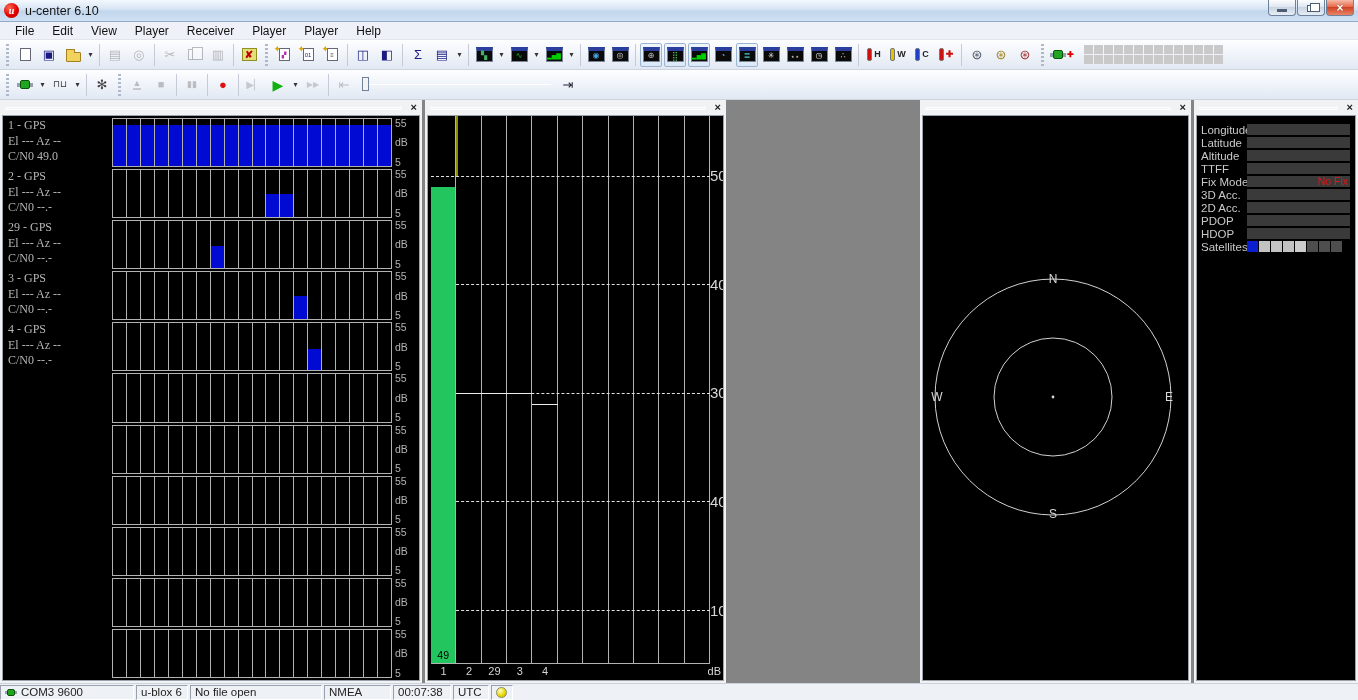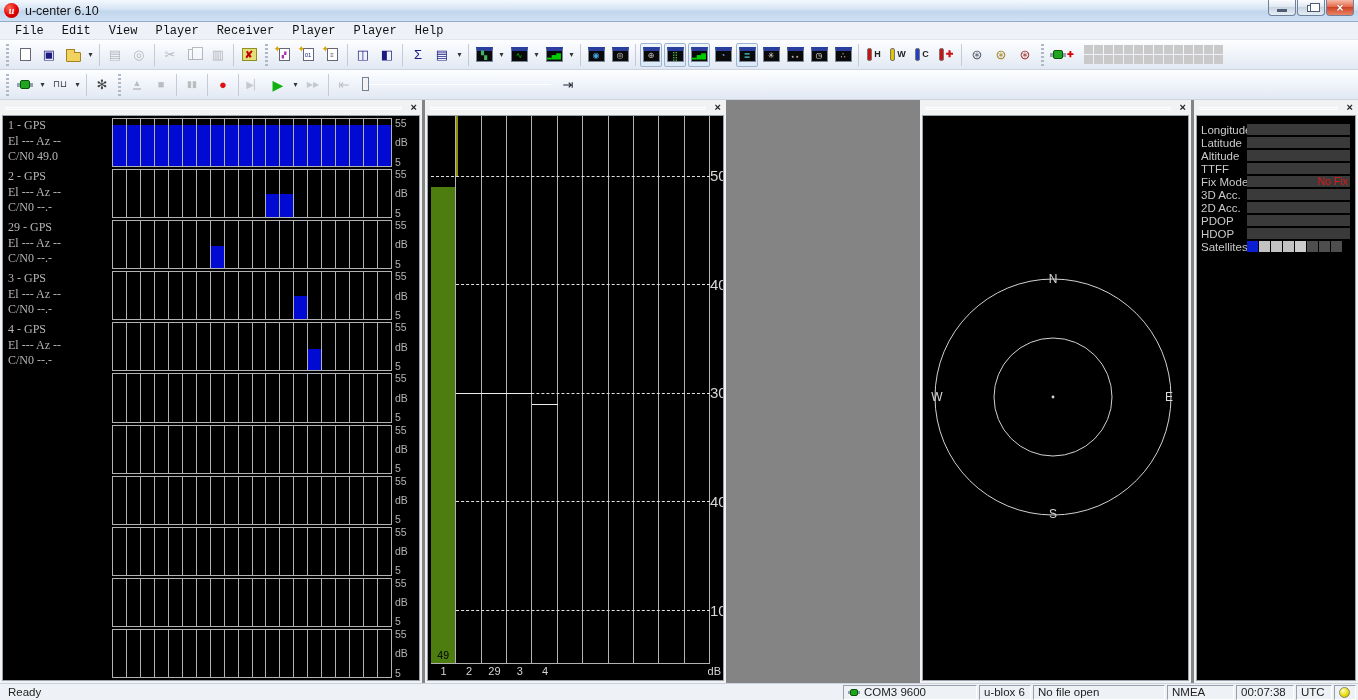--- a/index.html
+++ b/index.html
@@ -32,21 +32,21 @@
   .cap-btn.close { background:linear-gradient(#f6bca9,#e56a4b 45%,#cf4425 50%,#ea8366); }
   .minbar { width:10px; height:3px; background:#4e5d74; margin-top:5px; }
   .restbox { width:8px; height:7px; border:1px solid #4e5d74; background:#fff; position:relative; margin-top:2px; }
   .restbox::before { content:""; position:absolute; top:-3px; left:2px; width:8px; height:7px; border:1px solid #4e5d74; background:#fff; }
   .closex { color:#fff; font-weight:bold; font-size:12px; line-height:1; text-shadow:0 0 1px #7a2410; }
 
   .menubar {
     height:18px; background:#eef2f8; display:flex; align-items:center;
     padding-left:6px; border-bottom:1px solid #e2e6ec;
   }
-  .menu-item { padding:1px 9px; color:#111;font-family:Liberation Mono, monospace; }
+  .menu-item { padding:1px 9px; color:#111; }
 
   
   .toolbar {
     height:30px; display:flex; align-items:center; padding:0 2px;
     background:linear-gradient(#fdfeff,#eaeff7 70%,#e2e9f3);
     border-bottom:1px solid #cdd4e0;
   }
   .tb-btn { min-width:22px; height:24px; display:flex; align-items:center; justify-content:center; margin:0 1px; border:1px solid transparent; border-radius:2px; }
   .tb-btn.p { border-color:#9db4d0; background:linear-gradient(#f0f6fc,#dbe8f7); }
   .tb-btn.d { opacity:.38; filter:grayscale(.8); }
@@ -872,21 +872,21 @@
             <div class="pcell"></div>
             <div class="pcell"></div>
             <div class="pcell"></div>
             <div class="pcell"></div>
             <div class="pcell"></div>
             <div class="gline" style="top: 10.9127%;"></div>
             <div class="gline" style="top: 30.754%;"></div>
             <div class="gline" style="top: 50.5952%;"></div>
             <div class="gline" style="top: 70.4365%;"></div>
             <div class="gline" style="top: 90.2778%;"></div>
-            <div class="lbar" style="left: 0%; width: calc(9.09091% - 1px); top: 12.8968%; background: #4d7c0f;">
+            <div class="lbar" style="left: 0%; width: calc(9.09091% - 1px); top: 12.8968%; background: #22c55e;">
               <span>49</span>
             </div>
             <div class="marker" style="left: 9.09091%; width: 9.09091%; top: 50.5952%;"></div>
             <div class="marker" style="left: 18.1818%; width: 9.09091%; top: 50.5952%;"></div>
             <div class="marker" style="left: 27.2727%; width: 9.09091%; top: 50.5952%;"></div>
             <div class="marker" style="left: 36.3636%; width: 9.09091%; top: 52.5794%;"></div>
             <div class="cursor" style="left: 9.09091%; height: 10.9127%;"></div>
           </div>
       <div class="ylab" style="top: 10.9127%;">50</div>
           <div class="ylab" style="top: 30.754%;">40</div>
@@ -983,21 +983,20 @@
             <span class="sq" style="background: rgb(78, 78, 78);"></span>
             <span class="sq" style="background: rgb(78, 78, 78);"></span>
           </div>
         </div>
       </div>
   </div>
 
 </div>
 
 <div class="statusbar">
-  <span class="sb-ready">Ready</span>
   <span class="sb-box" style="width:134px">
     <span class="g-connwrap sm">
         <span class="pin"></span>
         <span class="connbody"></span>
         <span class="pin"></span>
       </span>
     <span>COM3 9600</span>
   </span>
   <span class="sb-box" style="width:52px">
       <span>u-blox 6</span>

